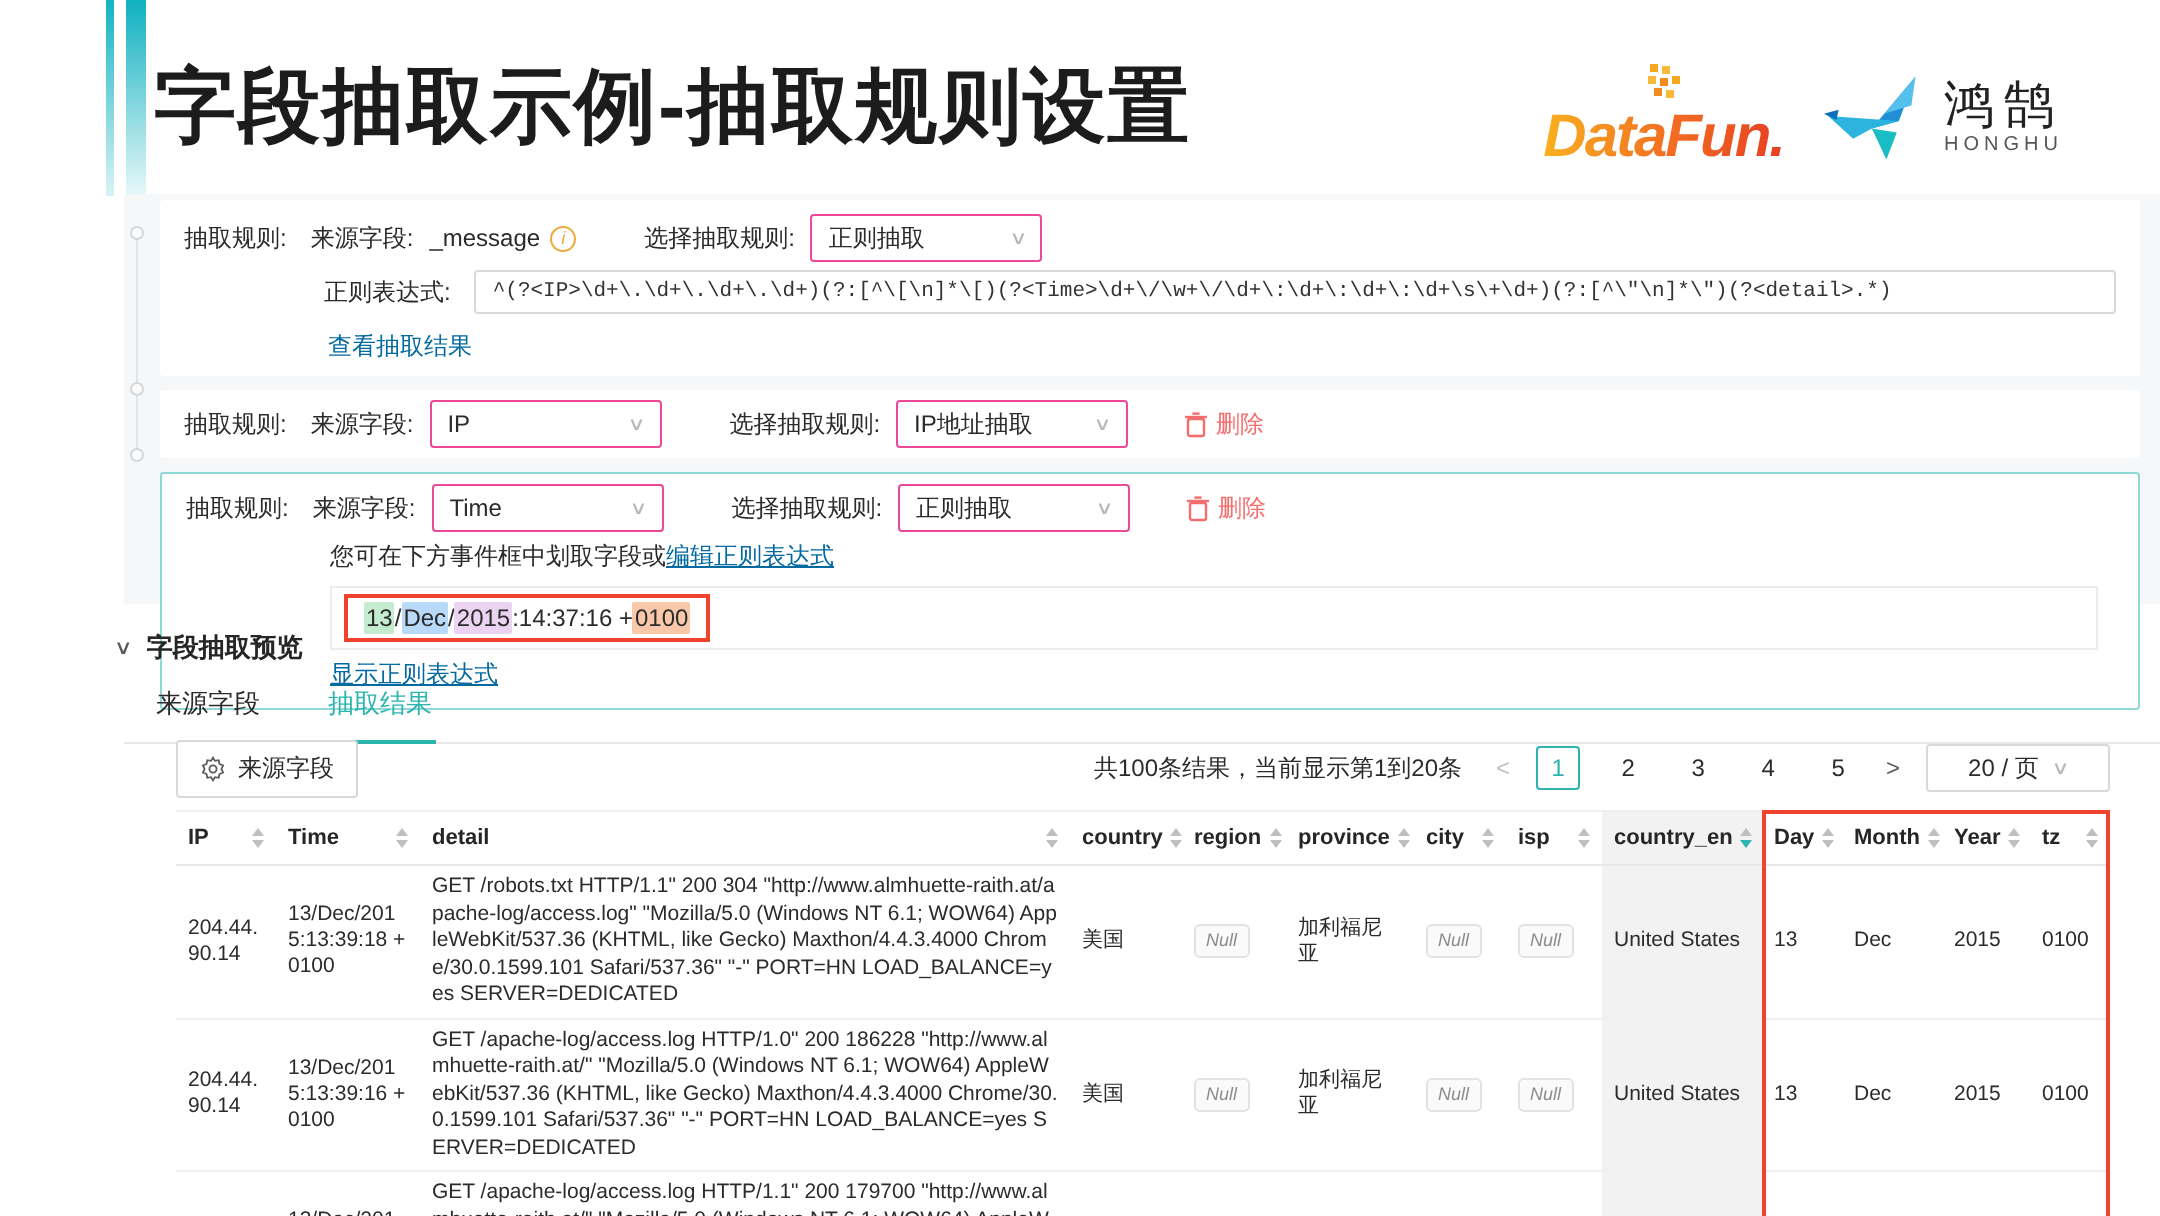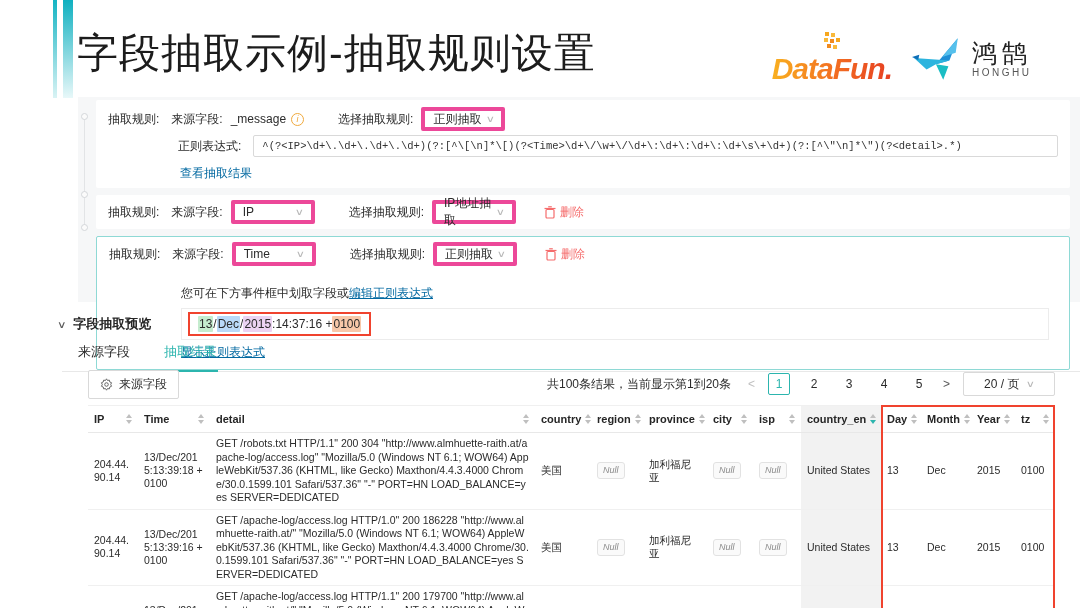--- a/index.html
+++ b/index.html
@@ -3,60 +3,60 @@
 <meta charset="utf-8">
 <style>
   * { margin:0; padding:0; box-sizing:border-box; }
   body { background:#fff; font-family:"Liberation Sans","DejaVu Sans",sans-serif; }
   .slide { position:relative; width:1080px; height:608px; background:#fff; overflow:hidden; }
 
   
   .bar { position:absolute; top:0; }
   .bar1 { left:53px; width:4px; height:98px; background:linear-gradient(180deg,#14b4c3,#d9f3f4); }
   .bar2 { left:63px; width:10px; height:98px; background:linear-gradient(180deg,#0fb0c0,#e8f8f9); }
-  .page-title { position:absolute; left:77px; top:26px; font-size:41px; font-weight:normal; color:#1c1c1c; letter-spacing:1px; }
+  .page-title { position:absolute; left:77px; top:26px; font-size:41px; font-weight:bold; color:#1c1c1c; letter-spacing:1px; }
   .logos { position:absolute; right:48px; top:32px; display:flex; align-items:center; gap:20px; }
   .datafun { display:flex; align-items:center; gap:6px;flex-direction:column; }
   .df-dots { width:14px; height:14px; position:relative; }
   .df-dots i { position:absolute; width:4px; height:4px; background:#f6a71f;
     box-shadow:6px 1px 0 #f9b93a, -1px 6px 0 #f9b93a, 5px 7px 0 #f28b1e, 11px 6px 0 #f6a71f, 2px 12px 0 #f28b1e, 8px 13px 0 #f9b93a; }
   .df-text { font-size:30px; font-weight:bold; font-style:italic; color:#f07c22; letter-spacing:-1px; }
   @supports (-webkit-background-clip: text) {
     .df-text { background:linear-gradient(90deg,#f9b020,#f37021,#e63f22); -webkit-background-clip:text; -webkit-text-fill-color:transparent; }
   }
   .honghu { display:flex; align-items:center; gap:8px; }
   .hh-text { display:flex; flex-direction:column; line-height:1.1; }
   .hh-cn { font-size:25px; color:#222; letter-spacing:5px; font-weight:500; }
   .hh-en { font-size:10px; color:#555; letter-spacing:2.5px; }
 
   
-  .rules-panel { position:absolute; left:78px; right:0; top:97px; height:205px; background:#f6f7f8; padding:3px 10px 0 18px; }
+  .rules-panel { position:absolute; left:62px; right:0; top:97px; height:205px; background:#f6f7f8; padding:3px 10px 0 18px; }
   .timeline { position:absolute; left:6px; top:20px; height:112px; width:1px; background:#e2e4e6; }
   .tdot { position:absolute; left:3px; width:7px; height:7px; border:1px solid #d4d7da; border-radius:50%; background:#fbfbfb; }
   .tdot1 { top:16px; } .tdot2 { top:94px; } .tdot3 { top:127px; }
   .rule { background:#fff; border-radius:2px; }
   .rule1 { padding:6px 12px 4px; }
   .rule2 { margin-top:7px; padding:4px 12px; }
   .rule3 { margin-top:7px; padding:4px 12px 6px; border:1px solid #8ed9d5; }
   .rline { display:flex; align-items:center; font-size:12px; color:#2b2b2b; height:26px; }
   .lab { margin-right:12px; }
   .lab-sm { margin-right:8px; }
   .srcval { color:#2b2b2b; margin-right:5px; }
   .info-i { display:inline-flex; width:13px; height:13px; border:1px solid #f0a93c; color:#f0a93c; border-radius:50%; font-size:9px; align-items:center; justify-content:center; font-style:italic; cursor:pointer; }
-  .sel { display:inline-flex; align-items:center; justify-content:space-between; width:84px; height:24px; border:4px solid #ec4899; border-radius:2px; background:#fff; padding:0 8px; font-size:12px; color:#2b2b2b; cursor:pointer; }
+  .sel { display:inline-flex; align-items:center; justify-content:space-between; width:116px; height:24px; border:1px solid #ec4899; border-radius:2px; background:#fff; padding:0 8px; font-size:12px; color:#2b2b2b; cursor:pointer; }
   .sel .chev { color:#b8b8b8; font-size:9px; transform:scaleX(1.4); }
   .gap1 { margin-left:34px; }
   .del { display:inline-flex; align-items:center; gap:4px; margin-left:28px; color:#f56c6c; font-size:12px; cursor:pointer; }
   .regex-line { display:flex; align-items:center; height:28px; font-size:12px; color:#2b2b2b; }
   .regex-input { flex:1; height:22px; border:1px solid #d9d9d9; border-radius:2px; font-size:10.5px; color:#333; padding:0 8px; background:#fff;
     font-family:Liberation Mono, monospace; white-space:nowrap; overflow:hidden; }
   .tlink { color:#0369a1; font-size:12px; cursor:pointer; }
   .tlink.u { text-decoration:underline; }
   .r1-link { margin:5px 0 2px 72px; display:inline-block; }
-  .hint-line { font-size:12px; color:#2b2b2b; margin:18px 0 6px 72px; }
+  .hint-line { font-size:12px; color:#2b2b2b; margin:3px 0 6px 72px; }
   .event-box { margin-left:72px; margin-right:8px; border:1px solid #ececec; background:#fff; padding:3px 0; position:relative; }
   .red-box { display:inline-block; border:2px solid #f0432e; padding:3px 8px; margin-left:6px; font-size:12px; color:#2b2b2b; }
   .hl { padding:1px 1px; border-radius:1px; }
   .hl-green { background:#c5ecce; } .hl-blue { background:#b9d9f8; } .hl-purple { background:#ebd3f2; } .hl-orange { background:#f8c8a9; }
   .r3-link { margin:4px 0 2px 72px; display:inline-block; }
 
   
   .section-head { position:absolute; left:58px; top:315px; font-size:13px; font-weight:bold; color:#262626; display:flex; align-items:center; gap:8px; }
   .sec-chev { font-size:10px; color:#595959; transform:scaleX(1.3); cursor:pointer; font-weight:normal; }
   .tabs { position:absolute; left:62px; top:341px; right:0; display:flex; gap:30px; border-bottom:1px solid #e8e8e8; padding-left:14px; }

